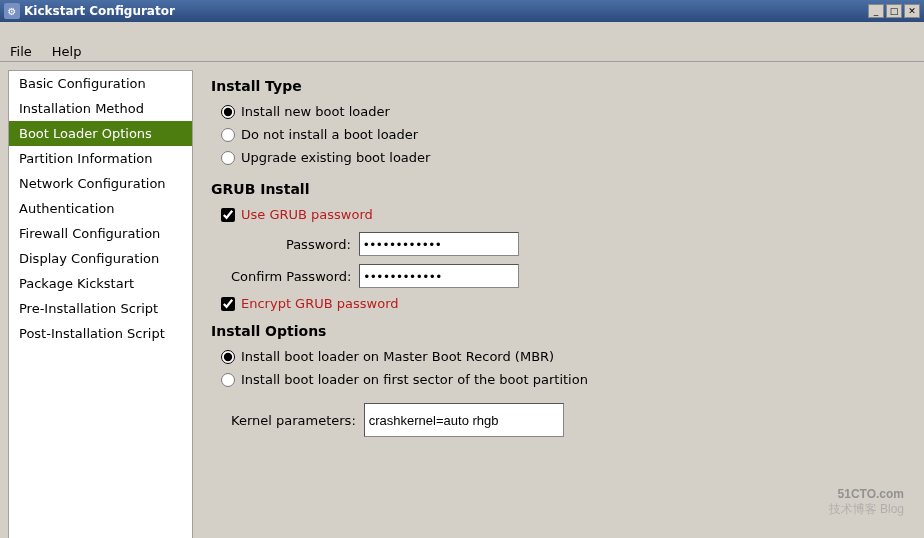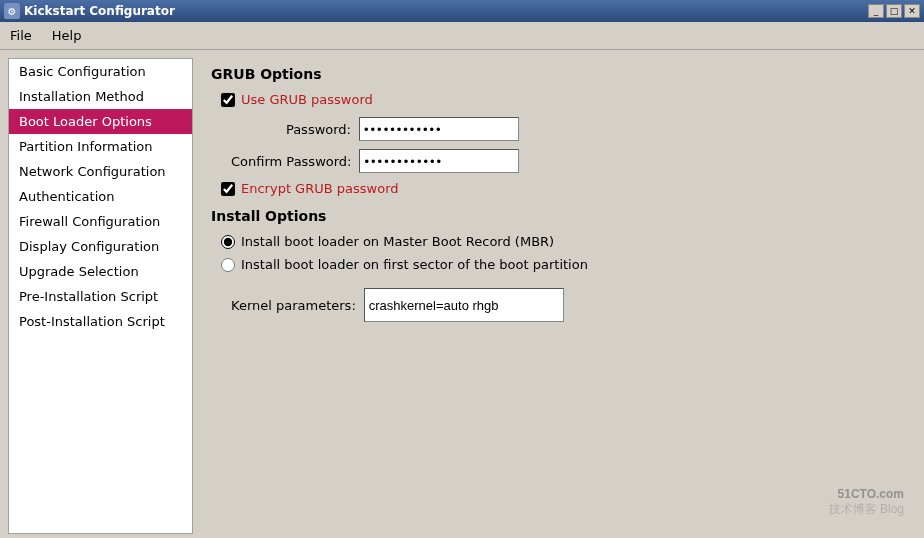--- a/index.html
+++ b/index.html
@@ -56,23 +56,23 @@
       align-items: center;
       justify-content: center;
       cursor: pointer;
       color: #000;
     }
 
     
     .menu-bar {
       background: #d4d0c8;
       border-bottom: 1px solid #a0a0a0;
-      height: 28px;
-      display: flex;
-      align-items: center;
+      height: 40px;
+      display: flex;
+      align-items: flex-end;
       padding: 0 4px;
       gap: 8px;
     }
     .menu-item {
       padding: 2px 6px;
       cursor: pointer;
       font-size: 13px;
       color: #000;
     }
 
@@ -95,21 +95,21 @@
       overflow: hidden;
     }
     .sidebar-item {
       padding: 5px 10px;
       cursor: pointer;
       font-size: 13px;
       color: #000;
       white-space: nowrap;
     }
     .sidebar-item.active {
-      background: #be185d;
+      background: #4d7c0f;
       color: white;
     }
 
     
     .content {
       flex: 1;
       background: #d4d0c8;
       padding: 8px 16px;
       overflow-y: auto;
     }
@@ -260,30 +260,47 @@
 
   <div class="sidebar">
     <div class="sidebar-item">Basic Configuration</div>
     <div class="sidebar-item">Installation Method</div>
     <div class="sidebar-item active">Boot Loader Options</div>
     <div class="sidebar-item">Partition Information</div>
     <div class="sidebar-item">Network Configuration</div>
     <div class="sidebar-item">Authentication</div>
     <div class="sidebar-item">Firewall Configuration</div>
     <div class="sidebar-item">Display Configuration</div>
-    <div class="sidebar-item">Upgrade Selection</div>
+    <div class="sidebar-item">Package Kickstart</div>
     <div class="sidebar-item">Pre-Installation Script</div>
     <div class="sidebar-item">Post-Installation Script</div>
   </div>
 
   <div class="content">
 
-
     <div class="section-divider">
-      <div class="section-title">GRUB Options</div>
+      <div class="section-title">Install Type</div>
+      <div class="radio-group">
+        <div class="radio-item">
+          <input type="radio" name="install-type" id="radio-new" checked="" style="">
+          <label for="radio-new">Install new boot loader</label>
+        </div>
+        <div class="radio-item">
+          <input type="radio" name="install-type" id="radio-none" style="">
+          <label for="radio-none">Do not install a boot loader</label>
+        </div>
+        <div class="radio-item">
+          <input type="radio" name="install-type" id="radio-upgrade" style="">
+          <label for="radio-upgrade">Upgrade existing boot loader</label>
+        </div>
+      </div>
+    </div>
+
+    <div class="section-divider">
+      <div class="section-title">GRUB Install</div>
 
       <div class="checkbox-item">
         <input type="checkbox" id="use-grub" checked="" style="">
         <label for="use-grub">Use GRUB password</label>
       </div>
 
       <div class="form-row">
         <span class="form-label">Password:</span>
         <input type="password" class="form-input" value="testpassword" style="">
       </div>

